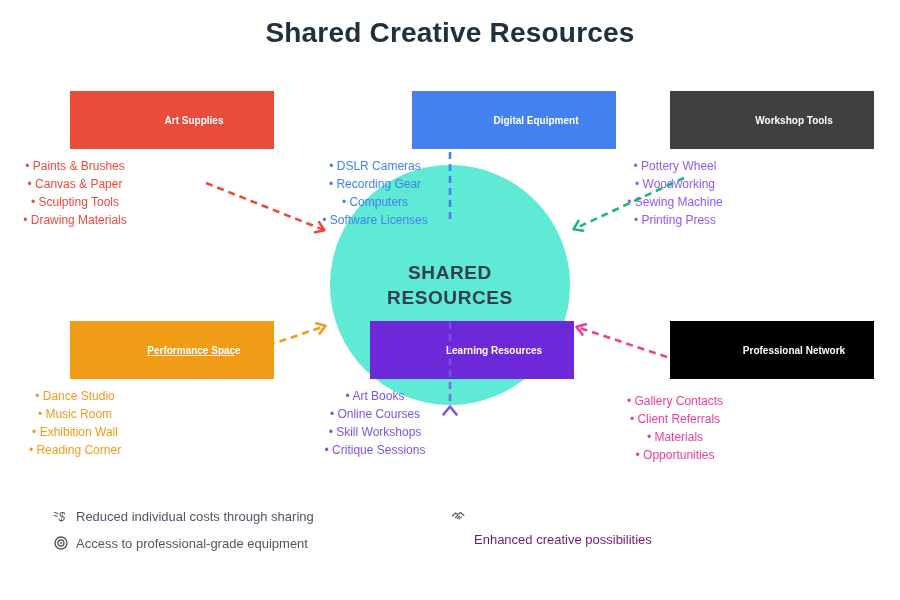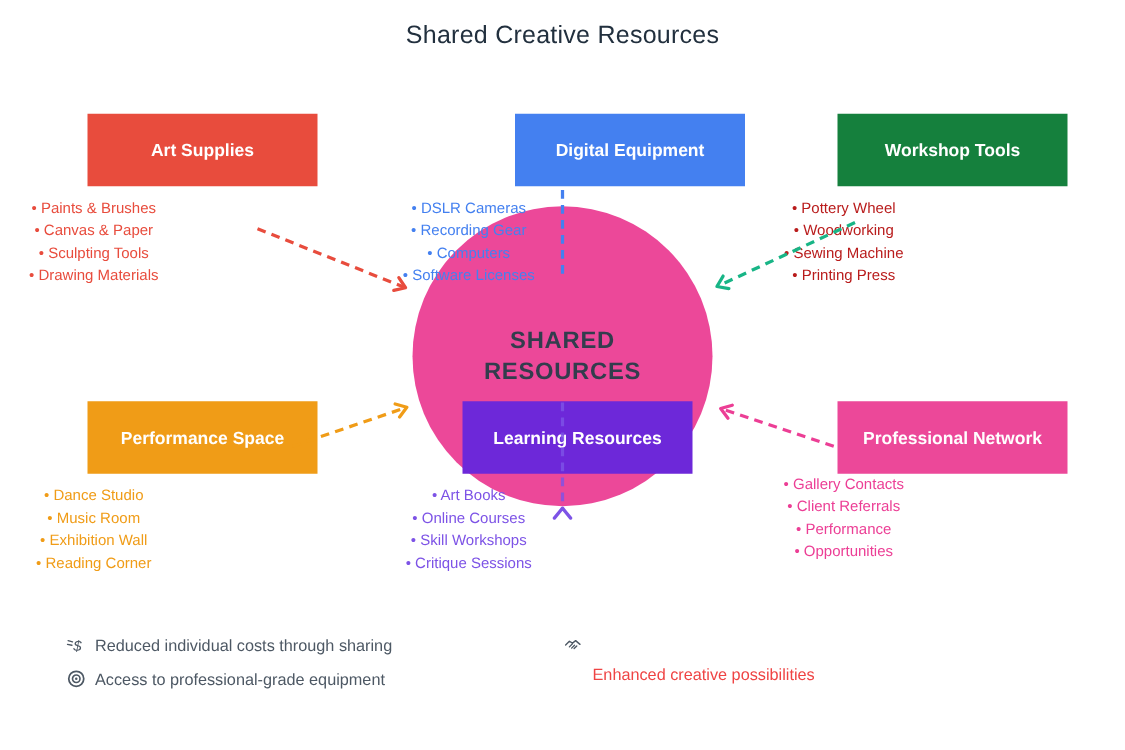--- a/index.html
+++ b/index.html
@@ -2,50 +2,50 @@
 <html><head>
 <meta charset="utf-8">
 <style>
   html,body { margin:0; padding:0; background:#ffffff; }
   #stage {
     position:relative; width:900px; height:600px; background:#ffffff;
     font-family:"Liberation Sans","DejaVu Sans",sans-serif; overflow:hidden;
   }
   .title {
     position:absolute; top:17px; left:0; width:900px; text-align:center;
-    font-size:20px; font-weight:normal; letter-spacing:0.2px;
+    font-size:28px; font-weight:bold; letter-spacing:0.2px;
   }
   .hub {
     position:absolute; left:330px; top:165px; width:240px; height:240px;
     border-radius:50%; display:flex; flex-direction:column; align-items:center;
     justify-content:center; z-index:1; font-weight:bold; font-size:19px;
     line-height:25px; letter-spacing:0.6px; text-align:center;
   }
   .cluster { display:contents; }
   .cluster-box {
-    position:absolute; width:184px; height:58px; z-index:2;
+    position:absolute; width:160px; height:58px; z-index:2;
     display:flex; align-items:center; justify-content:center;
-    color:#ffffff; font-weight:bold; font-size:14px; white-space:nowrap;
+    color:#ffffff; font-weight:bold; font-size:10px; white-space:nowrap;padding-left:44px;
   }
   .cluster-list {
     position:absolute; width:160px; z-index:3; margin:0; padding:0;
     list-style:none; text-align:center; font-size:12px; line-height:18px;
   }
   .pos-b0 { left:70px;  top:91px; }
   .pos-b1 { left:370px; top:91px;margin-left:42px; }
   .pos-b2 { left:670px; top:91px; }
   .pos-b3 { left:70px;  top:321px; }
   .pos-b4 { left:370px; top:321px; }
   .pos-b5 { left:670px; top:321px; }
   .pos-l0 { left:-5px;  top:157px; }
   .pos-l1 { left:295px; top:157px; }
   .pos-l2 { left:595px; top:157px; }
   .pos-l3 { left:-5px;  top:387px; }
   .pos-l4 { left:295px; top:387px; }
-  .pos-l5 { left:595px; top:378px; }
+  .pos-l5 { left:595px; top:392px; }
   #connectors {
     position:absolute; left:0; top:0; width:900px; height:600px;
     z-index:6; pointer-events:none;
   }
   .benefit-row {
     position:absolute; height:24px; display:flex; align-items:center;
     gap:7px; font-size:13px; z-index:4;
   }
   .pos-r0 { left:53px;  top:504px; }
   .pos-r1 { left:53px;  top:531px; }
@@ -55,21 +55,21 @@
            align-items:center; justify-content:center; }
   .blabel { white-space:nowrap; }
 </style>
 </head>
 <body>
 
 <div id="stage">
 
   <div class="title" style="color: rgb(34, 48, 62);">Shared Creative Resources</div>
 
-  <div class="hub" style="background: #ec4899; color: rgb(50, 61, 77);">
+  <div class="hub" style="background: #5eead4; color: rgb(50, 61, 77);">
     <span>SHARED</span>
     <span>RESOURCES</span>
   </div>
 
   <div class="cluster">
     <div class="cluster-box pos-b0" style="background: rgb(232, 76, 61);">Art Supplies</div>
     <ul class="cluster-list pos-l0" style="color: rgb(232, 76, 61);">
         <li>• Paints &amp; Brushes</li>
         <li>• Canvas &amp; Paper</li>
         <li>• Sculpting Tools</li>
@@ -81,55 +81,55 @@
     <div class="cluster-box pos-b1" style="background: rgb(68, 128, 240);">Digital Equipment</div>
     <ul class="cluster-list pos-l1" style="color: rgb(68, 128, 240);">
         <li>• DSLR Cameras</li>
         <li>• Recording Gear</li>
         <li>• Computers</li>
         <li>• Software Licenses</li>
       </ul>
   </div>
 
   <div class="cluster">
-    <div class="cluster-box pos-b2" style="background: #15803d;">Workshop Tools</div>
-    <ul class="cluster-list pos-l2" style="color: #b91c1c;">
+    <div class="cluster-box pos-b2" style="background: #404040;">Workshop Tools</div>
+    <ul class="cluster-list pos-l2" style="color: #8b5cf6;">
         <li>• Pottery Wheel</li>
         <li>• Woodworking</li>
         <li>• Sewing Machine</li>
         <li>• Printing Press</li>
       </ul>
   </div>
 
   <div class="cluster">
-    <div class="cluster-box pos-b3" style="background: rgb(240, 156, 23);">Performance Space</div>
+    <div class="cluster-box pos-b3" style="background: rgb(240, 156, 23); text-decoration: underline;">Performance Space</div>
     <ul class="cluster-list pos-l3" style="color: rgb(240, 156, 23);">
         <li>• Dance Studio</li>
         <li>• Music Room</li>
         <li>• Exhibition Wall</li>
         <li>• Reading Corner</li>
       </ul>
   </div>
 
   <div class="cluster">
     <div class="cluster-box pos-b4" style="background: #6d28d9;">Learning Resources</div>
     <ul class="cluster-list pos-l4" style="color: rgb(125, 83, 230);">
         <li>• Art Books</li>
         <li>• Online Courses</li>
         <li>• Skill Workshops</li>
         <li>• Critique Sessions</li>
       </ul>
   </div>
 
   <div class="cluster">
-    <div class="cluster-box pos-b5" style="background: #ec4899; text-align: right;">Professional Network</div>
+    <div class="cluster-box pos-b5" style="background: #000000; text-align: right;">Professional Network</div>
     <ul class="cluster-list pos-l5" style="color: rgb(236, 62, 149);">
         <li>• Gallery Contacts</li>
         <li>• Client Referrals</li>
-        <li>• Performance</li>
+        <li>• Materials</li>
         <li>• Opportunities</li>
       </ul>
   </div>
 
   <svg id="connectors" viewBox="0 0 900 600">
     <defs>
       <marker id="m0" viewBox="-10 -7 12 14" markerWidth="12" markerHeight="14" refX="-0.5" refY="0" orient="auto" markerUnits="userSpaceOnUse">
         <path d="M-8 -5.5 L0 0 L-8 5.5" fill="none" stroke-width="2.6" stroke-linecap="round" stroke-linejoin="round" stroke="#e84c3d"></path>
       </marker>
       <marker id="m2" viewBox="-10 -7 12 14" markerWidth="12" markerHeight="14" refX="-0.5" refY="0" orient="auto" markerUnits="userSpaceOnUse">
@@ -173,18 +173,18 @@
   </div>
 
   <div class="benefit-row pos-r2" style="color: rgb(77, 88, 100);">
     <span class="bicon">
       <svg width="16" height="16" viewBox="0 0 16 16">
         <path d="M1.5 8 L4.5 5 L7 6.5 L9.5 4.5 L13 7.5 M4.5 9.5 L6.8 7.2 M6.3 10.5 L8.6 8.2 M8.3 10.8 L10.4 8.8" stroke="#4d5864" stroke-width="1.1" fill="none" stroke-linecap="round" stroke-linejoin="round"></path>
       </svg>
     </span>
   </div>
 
-  <div class="benefit-row pos-r3" style="color: #ef4444;">
+  <div class="benefit-row pos-r3" style="color: #701a75;">
     <span class="bicon"></span>
     <span class="blabel">Enhanced creative possibilities</span>
   </div>
 
 </div>
 
 </body></html>

